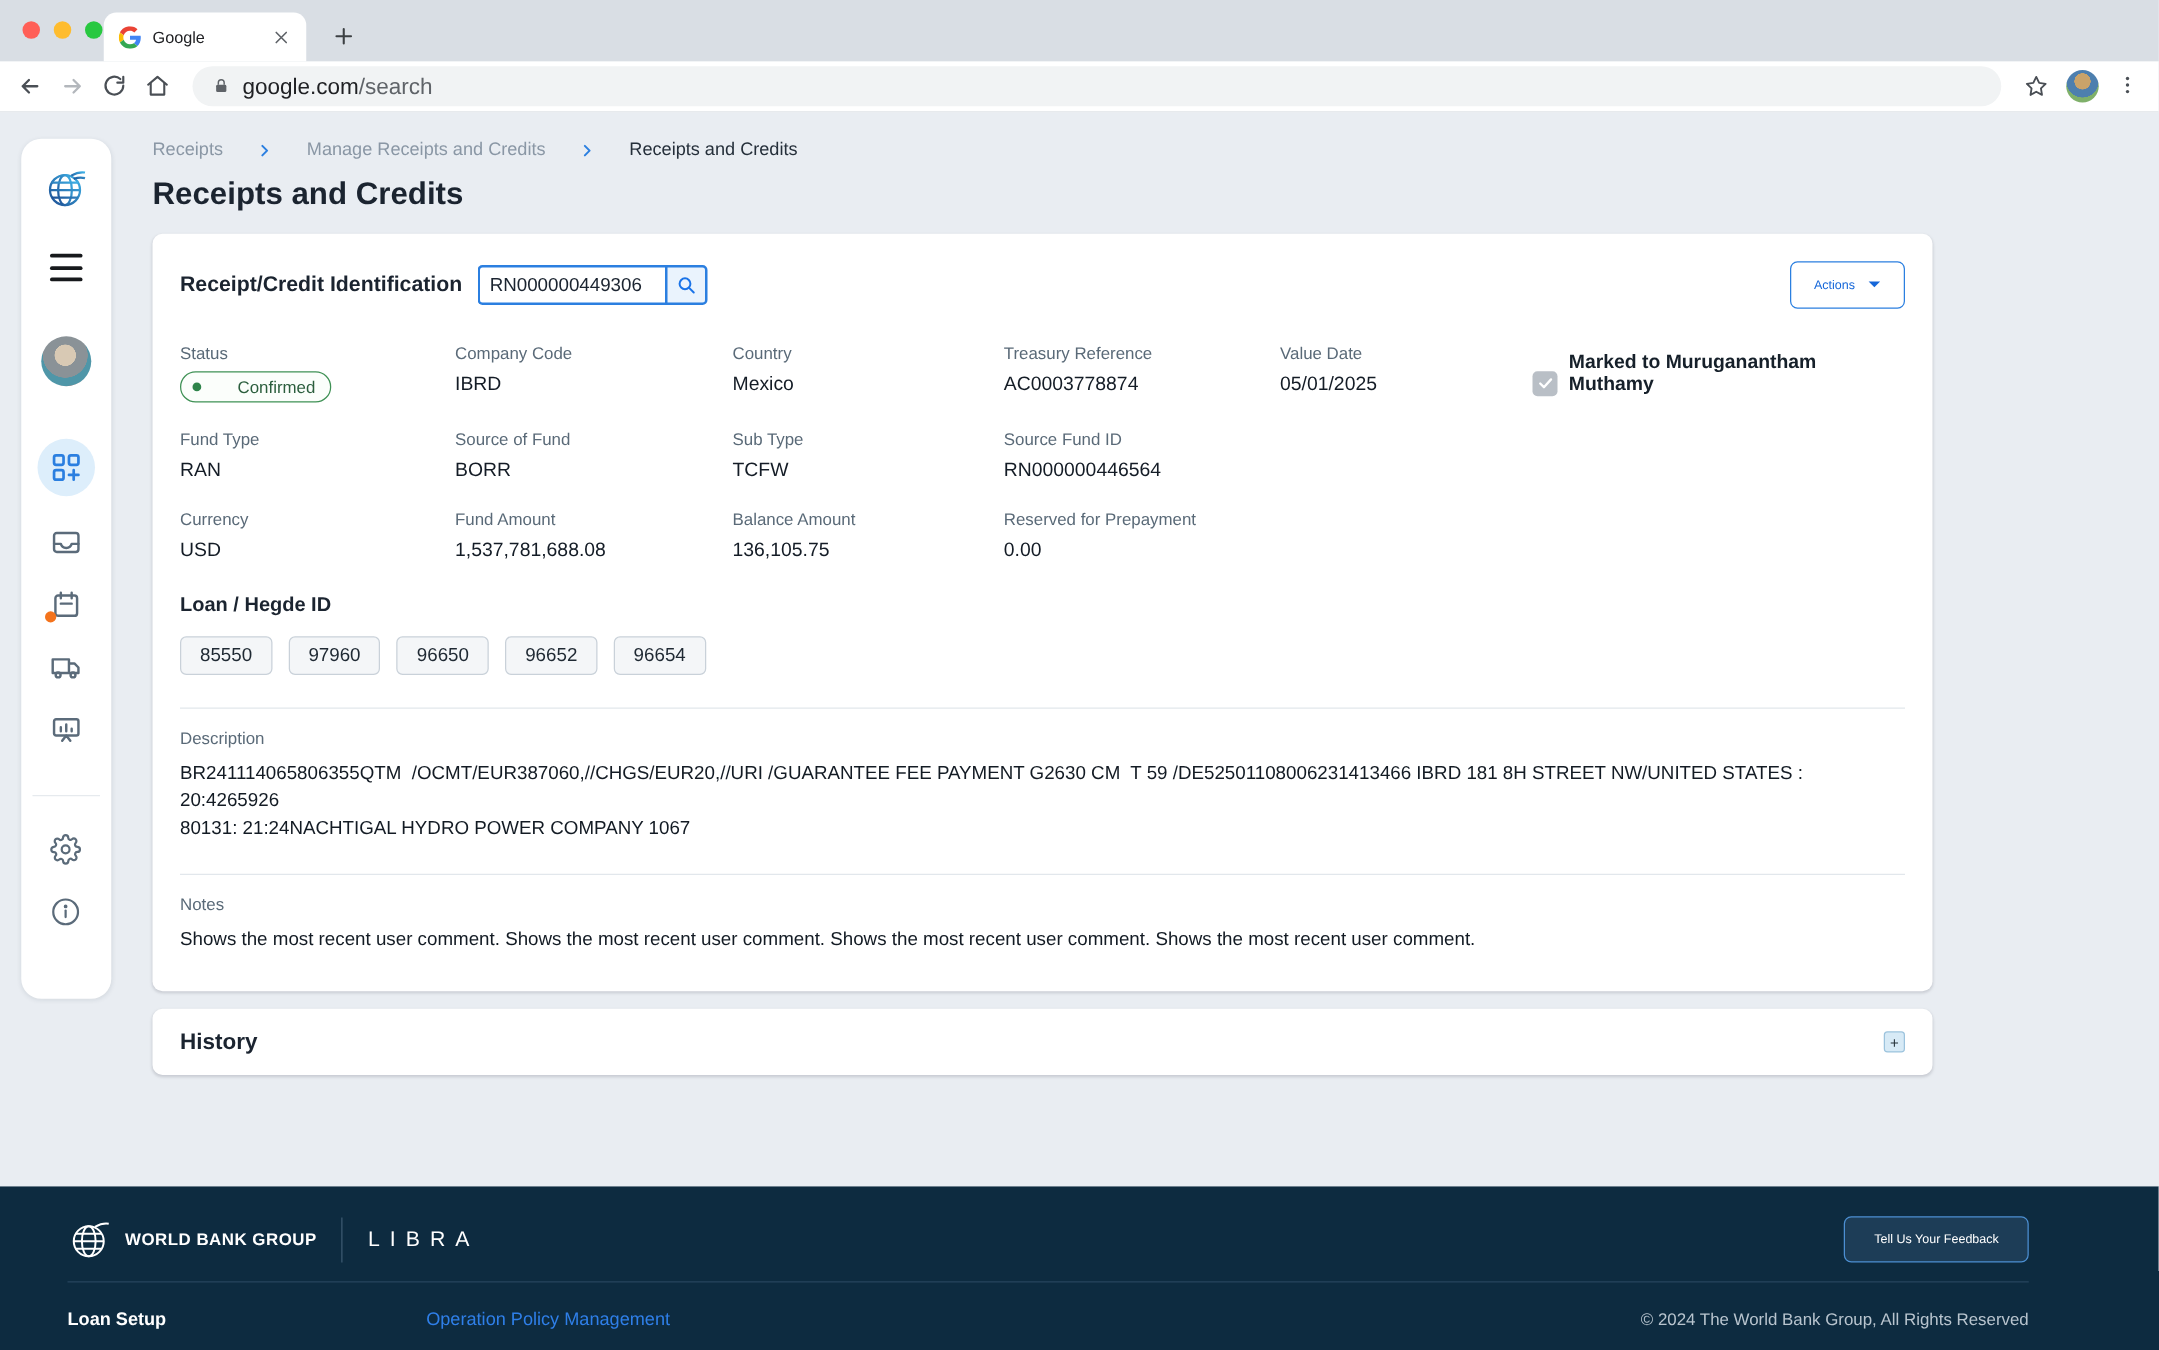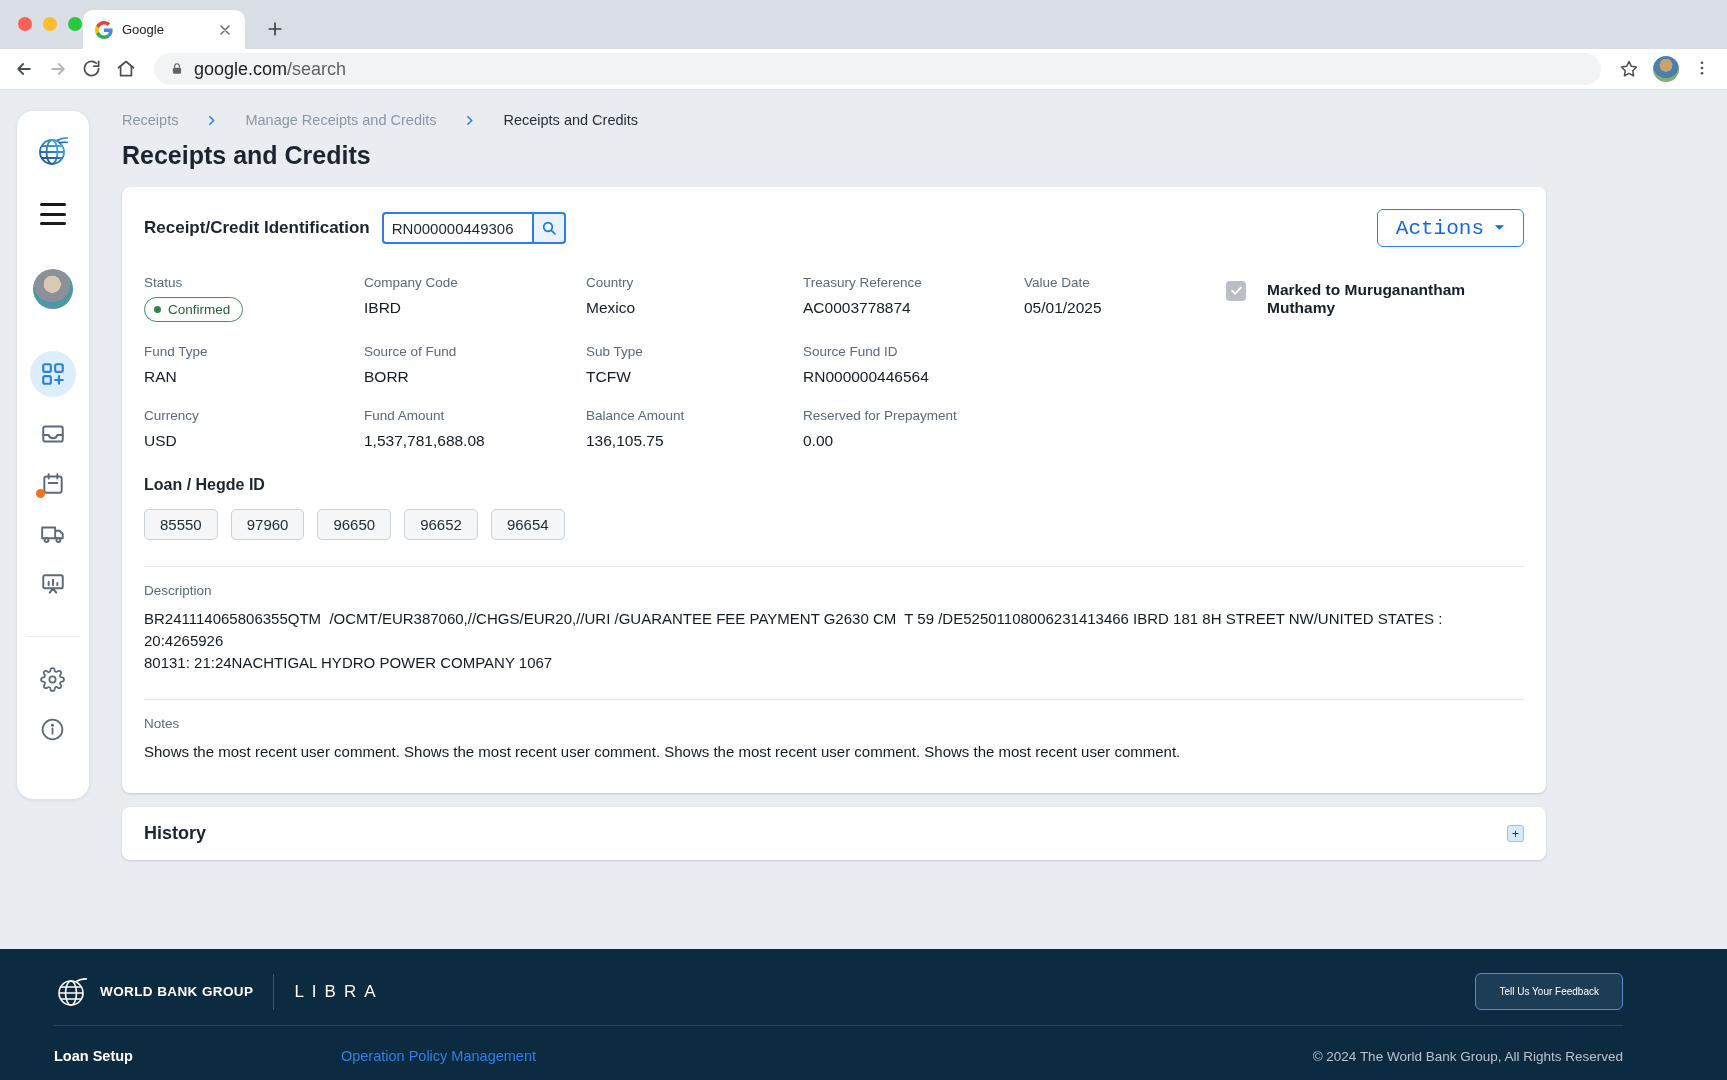--- a/index.html
+++ b/index.html
@@ -59,33 +59,33 @@
     box-shadow:0 1px 2px rgba(16,24,40,.06), 0 1px 3px rgba(16,24,40,.10); }
   .id-row { display:flex; align-items:center; }
   .id-label { font-size:17px; font-weight:700; color:#1b2430; }
   .id-input-group { display:flex; margin-left:12px; }
   .id-input { width:150px; height:32px; border:2px solid #2b7fe0; border-right:none;
     border-radius:4px 0 0 4px; padding:0 8px; font-size:15px; color:#1b2430; outline:none;
     font-family:"Liberation Sans", sans-serif; }
   .id-search-btn { width:34px; height:32px; border:2px solid #2b7fe0; border-radius:0 4px 4px 0;
     background:#eaf3fd; display:flex; align-items:center; justify-content:center; color:#1a73e8; cursor:pointer; }
   .actions-btn { margin-left:auto; height:38px; padding:0 18px; border:1.5px solid #2b7fe0; border-radius:6px;
-    background:#fff; color:#1667d9; font-size:21px; display:flex; align-items:center; gap:10px; cursor:pointer;
-    font-family:Liberation Mono, monospace; }
+    background:#fff; color:#1667d9; font-size:10px; display:flex; align-items:center; gap:10px; cursor:pointer;
+    font-family:Liberation Sans, sans-serif; }
   .caret-down { width:11px; height:8px; }
 
   .fields-grid { display:grid; grid-template-columns:220px 222px 217px 221px 202px 1fr; margin-top:28px; }
   .fields-grid.mt { margin-top:22px; }
   .f-label { font-size:13.5px; color:#5a6a78; }
   .f-value { font-size:15.5px; color:#141c26; margin-top:9px; }
   .badge { display:inline-flex; align-items:center; gap:7px; margin-top:7px; padding:4px 12px 4px 9px;
     border:1px solid #3f9155; border-radius:999px; background:#fbfefb; }
   .badge-dot { width:7px; height:7px; border-radius:50%; background:#2e844a; }
-  .badge-text { font-size:13.5px; color:#2b5e3d; }
-  .marked-cell { display:flex; align-items:flex-start; gap:21px; align-self:center; justify-self:start; }
+  .badge-text { font-size:13.5px; color:#2b5e3d;margin-left:22px; }
+  .marked-cell { display:flex; align-items:flex-end; gap:9px; align-self:center; justify-self:start; }
   .checkbox { width:20px; height:20px; border-radius:4px; background:#b9bfc6; display:flex;
     align-items:center; justify-content:center; color:#fff; cursor:pointer; flex:none; }
   .marked-label { font-size:15.5px; font-weight:600; color:#16202a; }
 
   .loan-section { margin-top:26px; }
   .loan-label { font-size:16px; font-weight:700; color:#1b2430; }
   .chips { display:flex; gap:13px; margin-top:15px; }
   .chip { padding:6px 15px; background:#f4f6f8; border:1px solid #c9d1d9; border-radius:5px;
     font-size:15px; color:#1f2933; }
 

